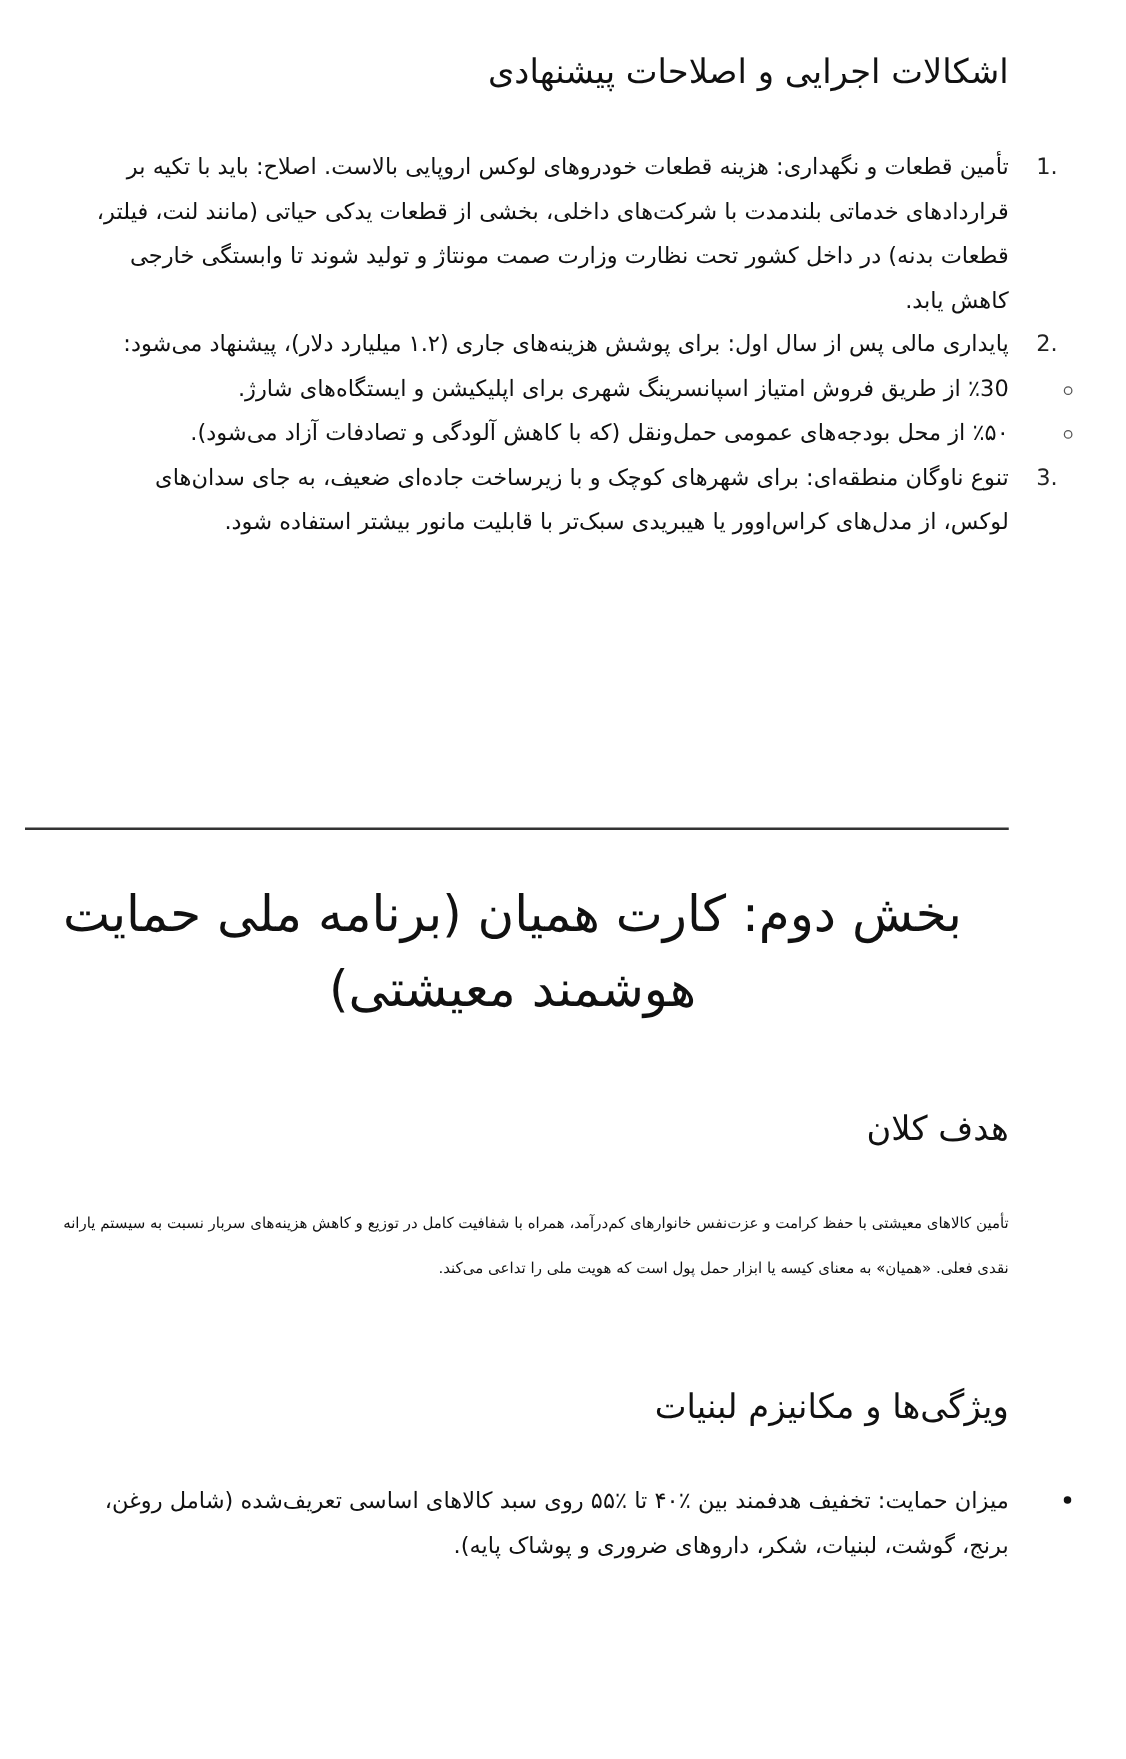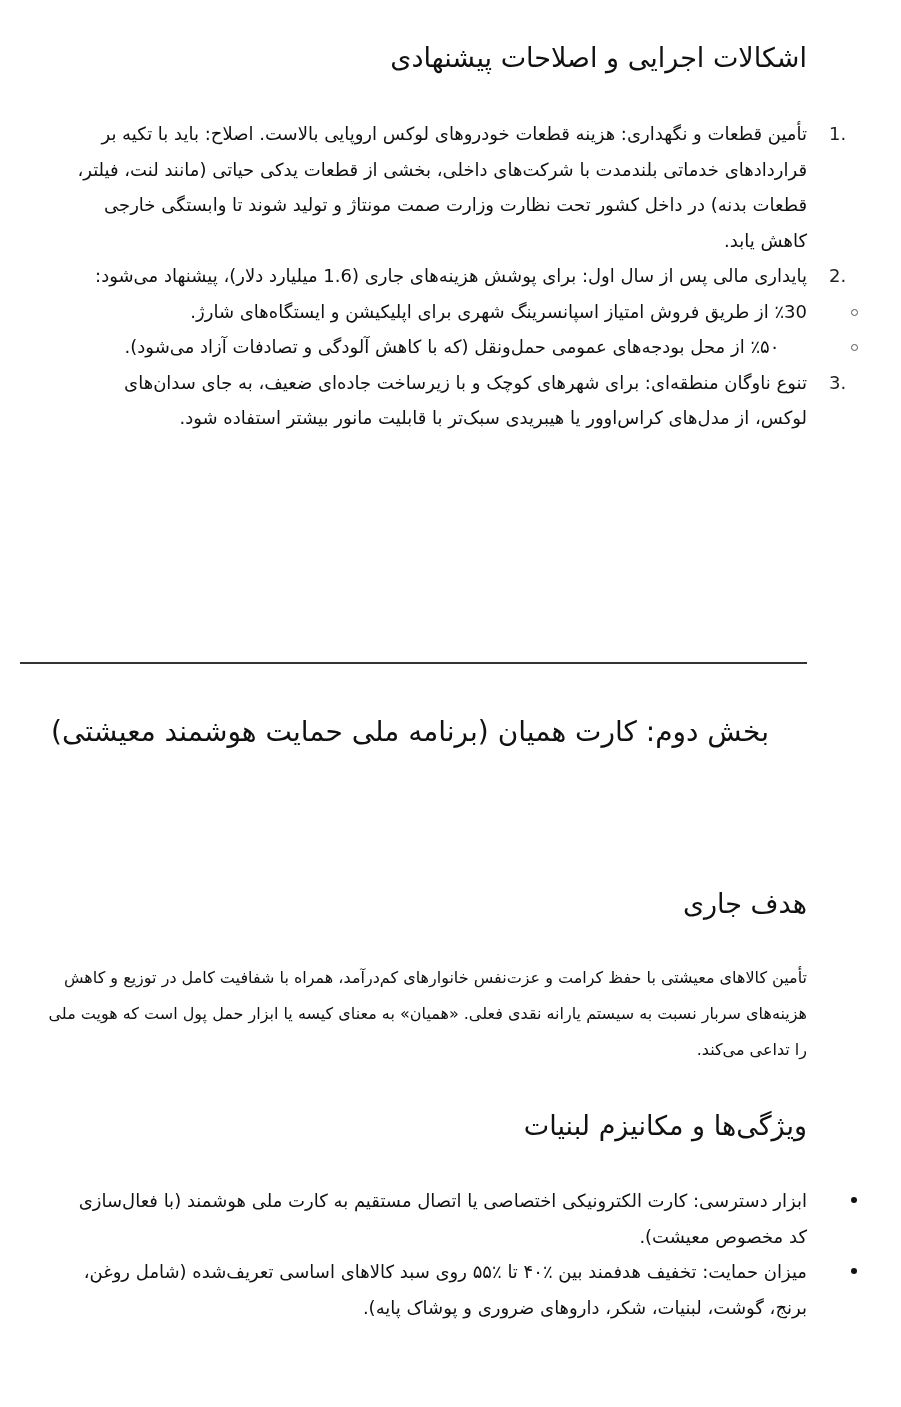--- a/index.html
+++ b/index.html
@@ -80,86 +80,82 @@
       height: 0;
       border-top: 2px solid #333;
     }
     h1.part-title {
       position: absolute;
       top: 702px;
       left: -10px;
       width: 800px;
       margin: 0;
       font-weight: normal;
-      font-size: 28px;
+      font-size: 40px;
       line-height: 60px;
       text-align: center;
     }
     .title-goal { position: absolute; top: 884px; right: 0; }
     p.goal-text {
       position: absolute;
       top: 960px;
       right: 0;
       width: 760px;
       margin: 0;
-      font-size: 16px;
+      font-size: 12px;
       line-height: 36px;
       text-align: right;
     }
     .title-features { position: absolute; top: 1106px; right: 0; }
     .list-2 { position: absolute; top: 1183px; right: 0; width: 730px; }
   </style>
 </head>
 <body>
 
 <div class="page">
 
   <h2 class="sec-title title-1">اشکالات اجرایی و اصلاحات پیشنهادی</h2>
 
   <ol class="main-list list-1">
     <li class="item">
       <span class="num-marker">1.</span>
       <span>تأمین قطعات و نگهداری: هزینه قطعات خودروهای لوکس اروپایی بالاست. اصلاح: باید با تکیه بر قراردادهای خدماتی بلندمدت با شرکت‌های داخلی، بخشی از قطعات یدکی حیاتی (مانند لنت، فیلتر، قطعات بدنه) در داخل کشور تحت نظارت وزارت صمت مونتاژ و تولید شوند تا وابستگی خارجی کاهش یابد.</span>
     </li>
     <li class="item">
       <span class="num-marker">2.</span>
-      <span>پایداری مالی پس از سال اول: برای پوشش هزینه‌های جاری (1.6 میلیارد دلار)، پیشنهاد می‌شود:</span>
+      <span>پایداری مالی پس از سال اول: برای پوشش هزینه‌های جاری (۱.۲ میلیارد دلار)، پیشنهاد می‌شود:</span>
     </li>
     <li class="item" style="padding-right:0;">
       <ul class="sub-list">
         <li class="item" style="padding-left:40px;">
           <span class="circle-marker"></span>
           <span>٪30 از طریق فروش امتیاز اسپانسرینگ شهری برای اپلیکیشن و ایستگاه‌های شارژ.</span>
         </li>
-        <li class="item" style="padding-left:20px;text-align:center;">
+        <li class="item" style="padding-left:20px;">
           <span class="circle-marker"></span>
           <span>٪۵۰ از محل بودجه‌های عمومی حمل‌ونقل (که با کاهش آلودگی و تصادفات آزاد می‌شود).</span>
         </li>
       </ul>
     </li>
     <li class="item">
       <span class="num-marker">3.</span>
       <span>تنوع ناوگان منطقه‌ای: برای شهرهای کوچک و با زیرساخت جاده‌ای ضعیف، به جای سدان‌های لوکس، از مدل‌های کراس‌اوور یا هیبریدی سبک‌تر با قابلیت مانور بیشتر استفاده شود.</span>
     </li>
   </ol>
 
   <div class="hr"></div>
 
   <h1 class="part-title">بخش دوم: کارت همیان (برنامه ملی حمایت هوشمند معیشتی)</h1>
 
-  <h2 class="sec-title title-goal">هدف جاری</h2>
+  <h2 class="sec-title title-goal">هدف کلان</h2>
 
   <p class="goal-text">تأمین کالاهای معیشتی با حفظ کرامت و عزت‌نفس خانوارهای کم‌درآمد، همراه با شفافیت کامل در توزیع و کاهش هزینه‌های سربار نسبت به سیستم یارانه نقدی فعلی. «همیان» به معنای کیسه یا ابزار حمل پول است که هویت ملی را تداعی می‌کند.</p>
 
   <h2 class="sec-title title-features">ویژگی‌ها و مکانیزم لبنیات</h2>
 
   <ul class="dot-list list-2">
-    <li class="item">
-      <span class="dot-marker"></span>
-      <span>ابزار دسترسی: کارت الکترونیکی اختصاصی یا اتصال مستقیم به کارت ملی هوشمند (با فعال‌سازی کد مخصوص معیشت).</span>
-    </li>
     <li class="item">
       <span class="dot-marker"></span>
       <span>میزان حمایت: تخفیف هدفمند بین ٪۴۰ تا ٪۵۵ روی سبد کالاهای اساسی تعریف‌شده (شامل روغن، برنج، گوشت، لبنیات، شکر، داروهای ضروری و پوشاک پایه).</span>
     </li>
   </ul>
 
 </div>
 
 </body></html>

